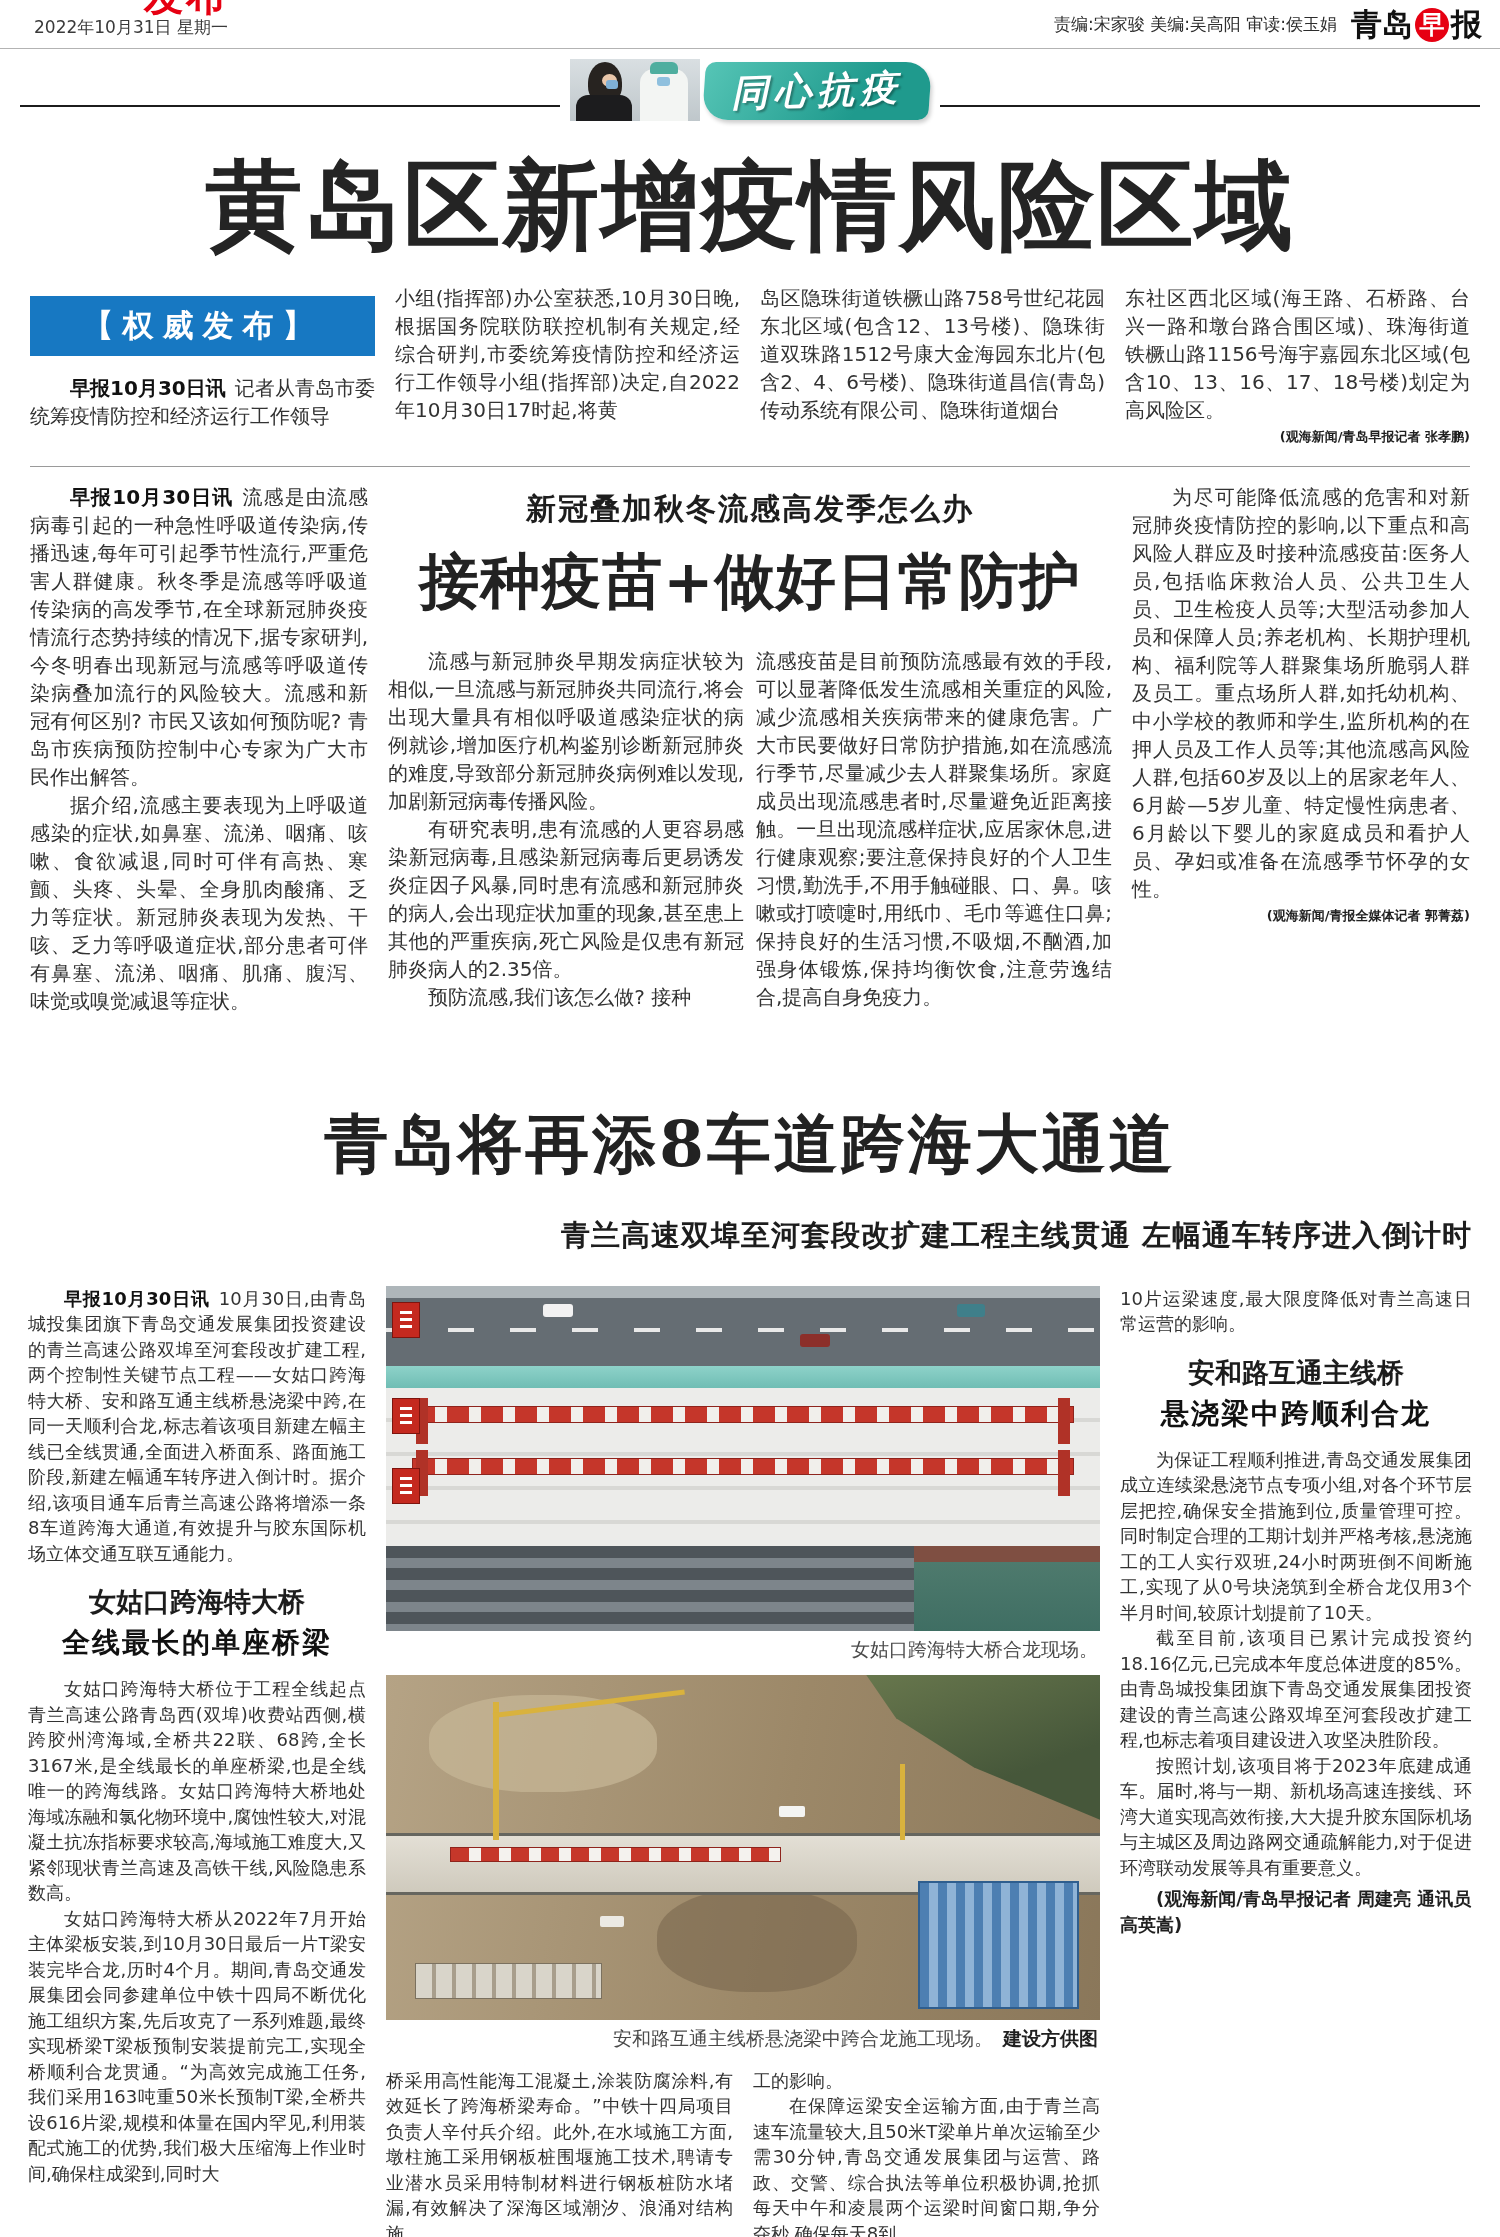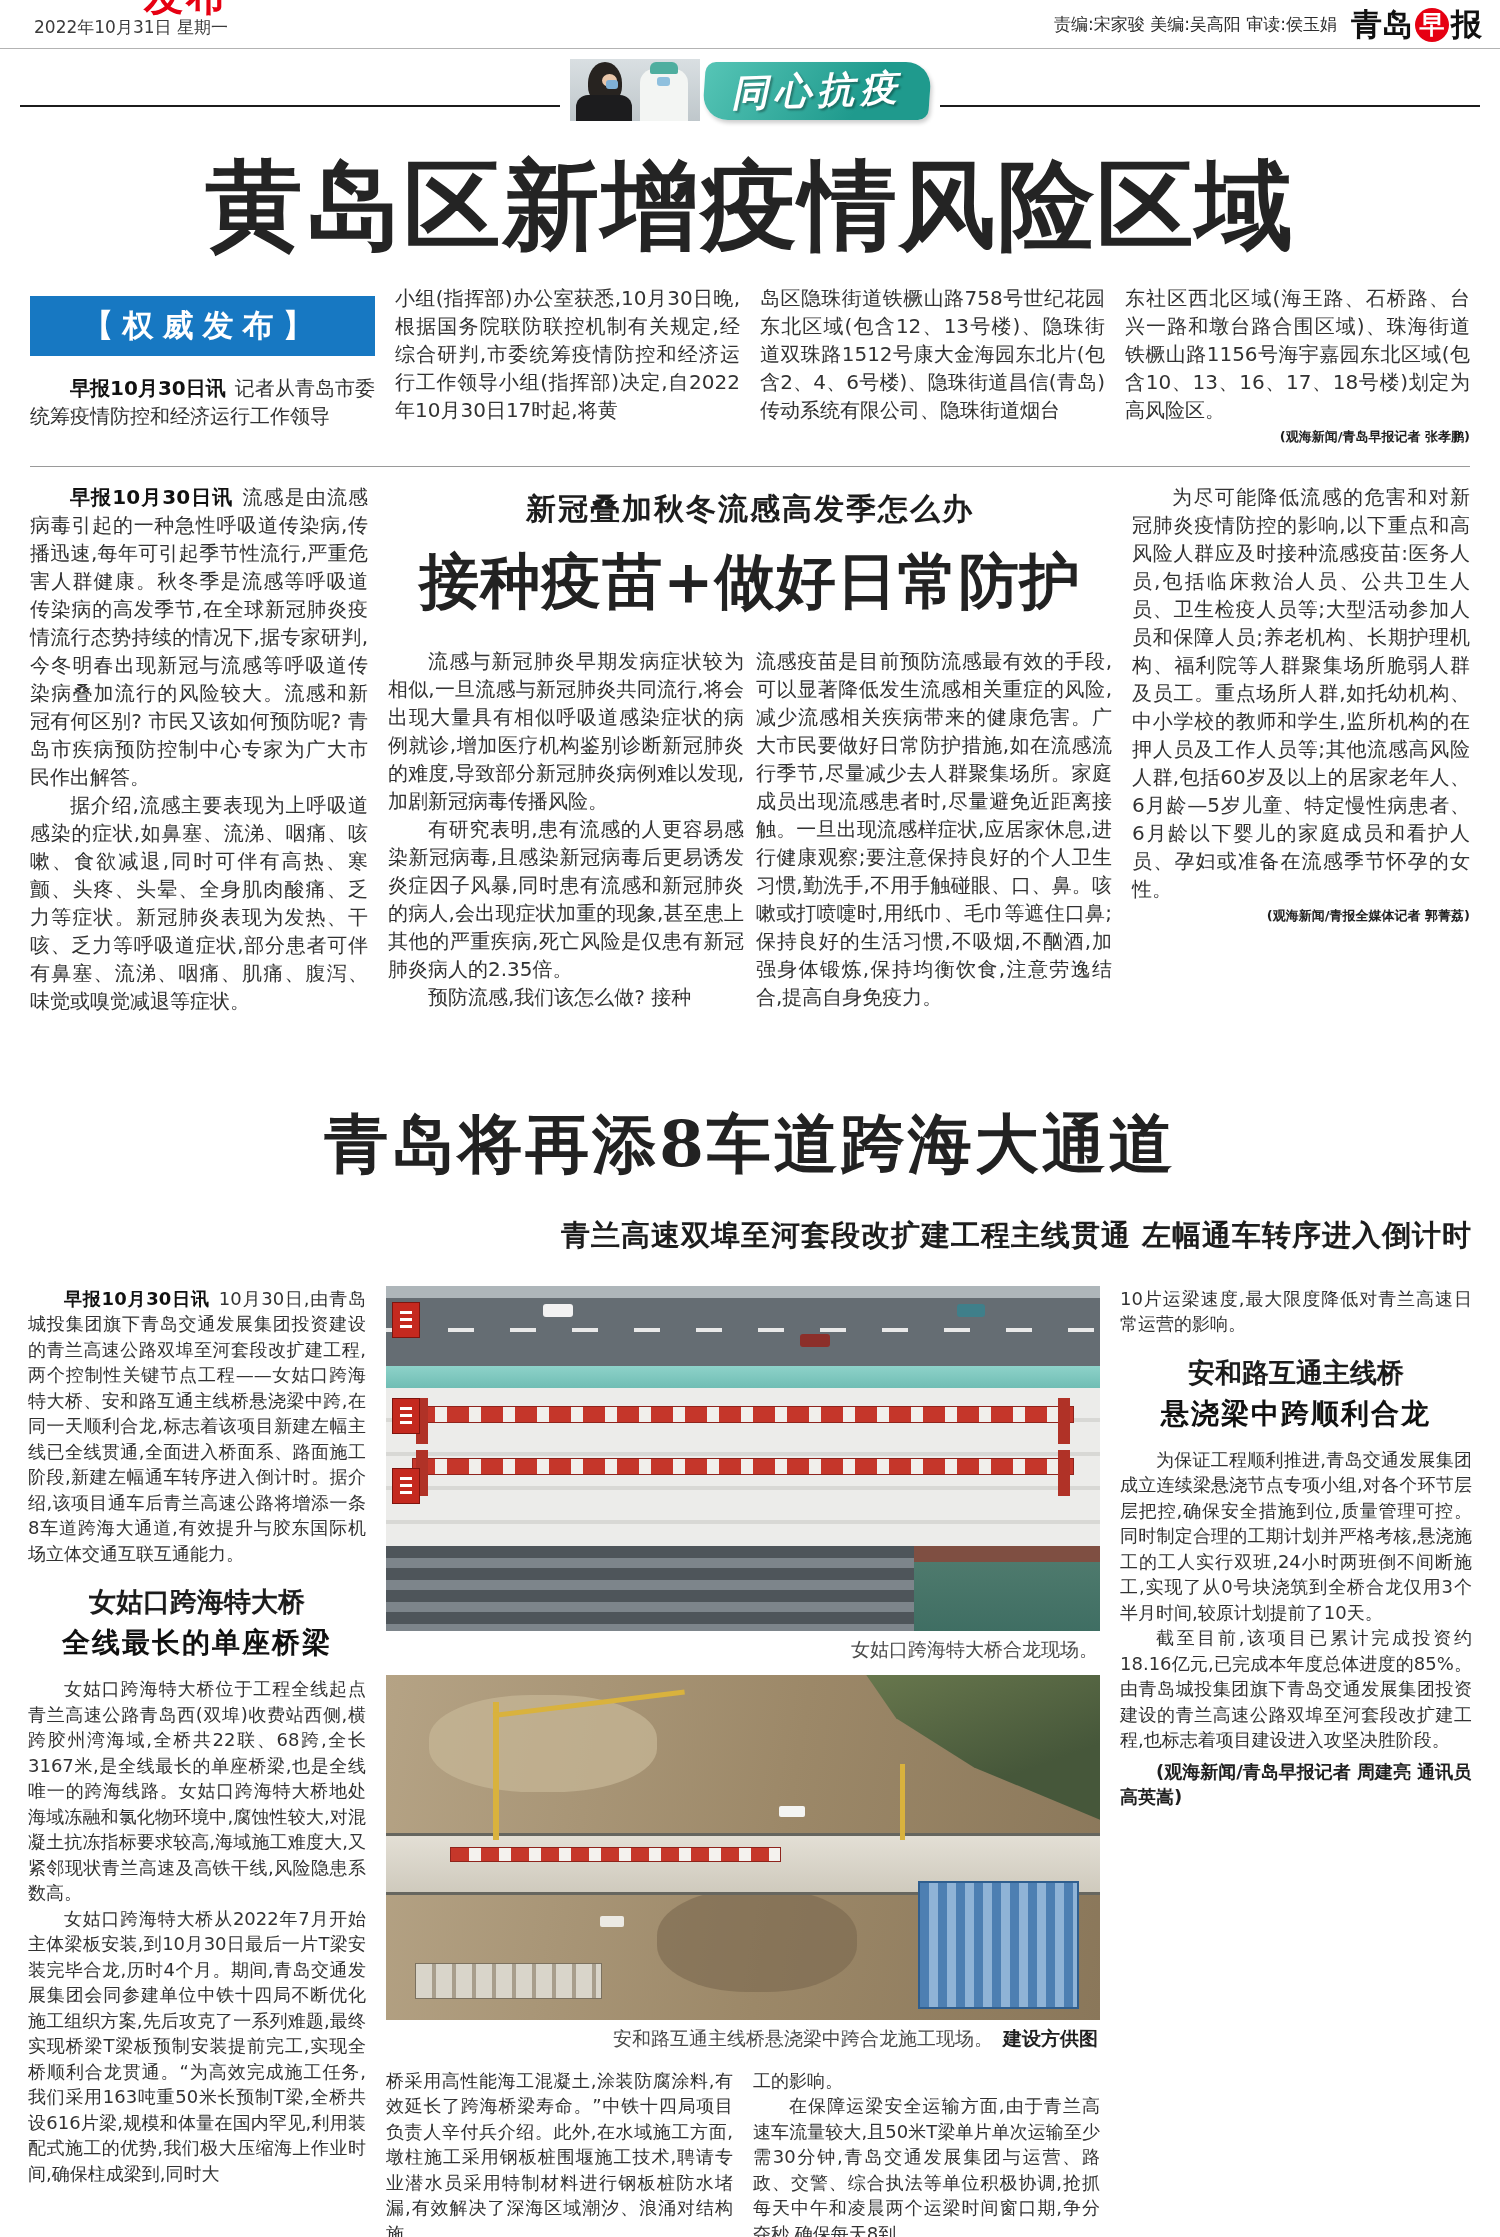--- a/index.html
+++ b/index.html
@@ -286,19 +286,20 @@
       </div>
 
       <div class="b-right">
         <p class="body noindent">10片运梁速度,最大限度降低对青兰高速日常运营的影响。</p>
         <div class="subhead">
           <div class="sh1">安和路互通主线桥</div>
           <div class="sh2">悬浇梁中跨顺利合龙</div>
         </div>
         <p class="body">为保证工程顺利推进,青岛交通发展集团成立连续梁悬浇节点专项小组,对各个环节层层把控,确保安全措施到位,质量管理可控。同时制定合理的工期计划并严格考核,悬浇施工的工人实行双班,24小时两班倒不间断施工,实现了从0号块浇筑到全桥合龙仅用3个半月时间,较原计划提前了10天。</p>
         <p class="body">截至目前,该项目已累计完成投资约18.16亿元,已完成本年度总体进度的85%。由青岛城投集团旗下青岛交通发展集团投资建设的青兰高速公路双埠至河套段改扩建工程,也标志着项目建设进入攻坚决胜阶段。</p>
+        <p class="body">按照计划,该项目将于2023年底建成通车。届时,将与一期、新机场高速连接线、环湾大道实现高效衔接,大大提升胶东国际机场与主城区及周边路网交通疏解能力,对于促进环湾联动发展等具有重要意义。</p>
         <p class="byline2">(观海新闻/青岛早报记者 周建亮 通讯员 高英嵩)</p>
       </div>
 
     </div>
   </div>
 
 </div>
 
 </body></html>

